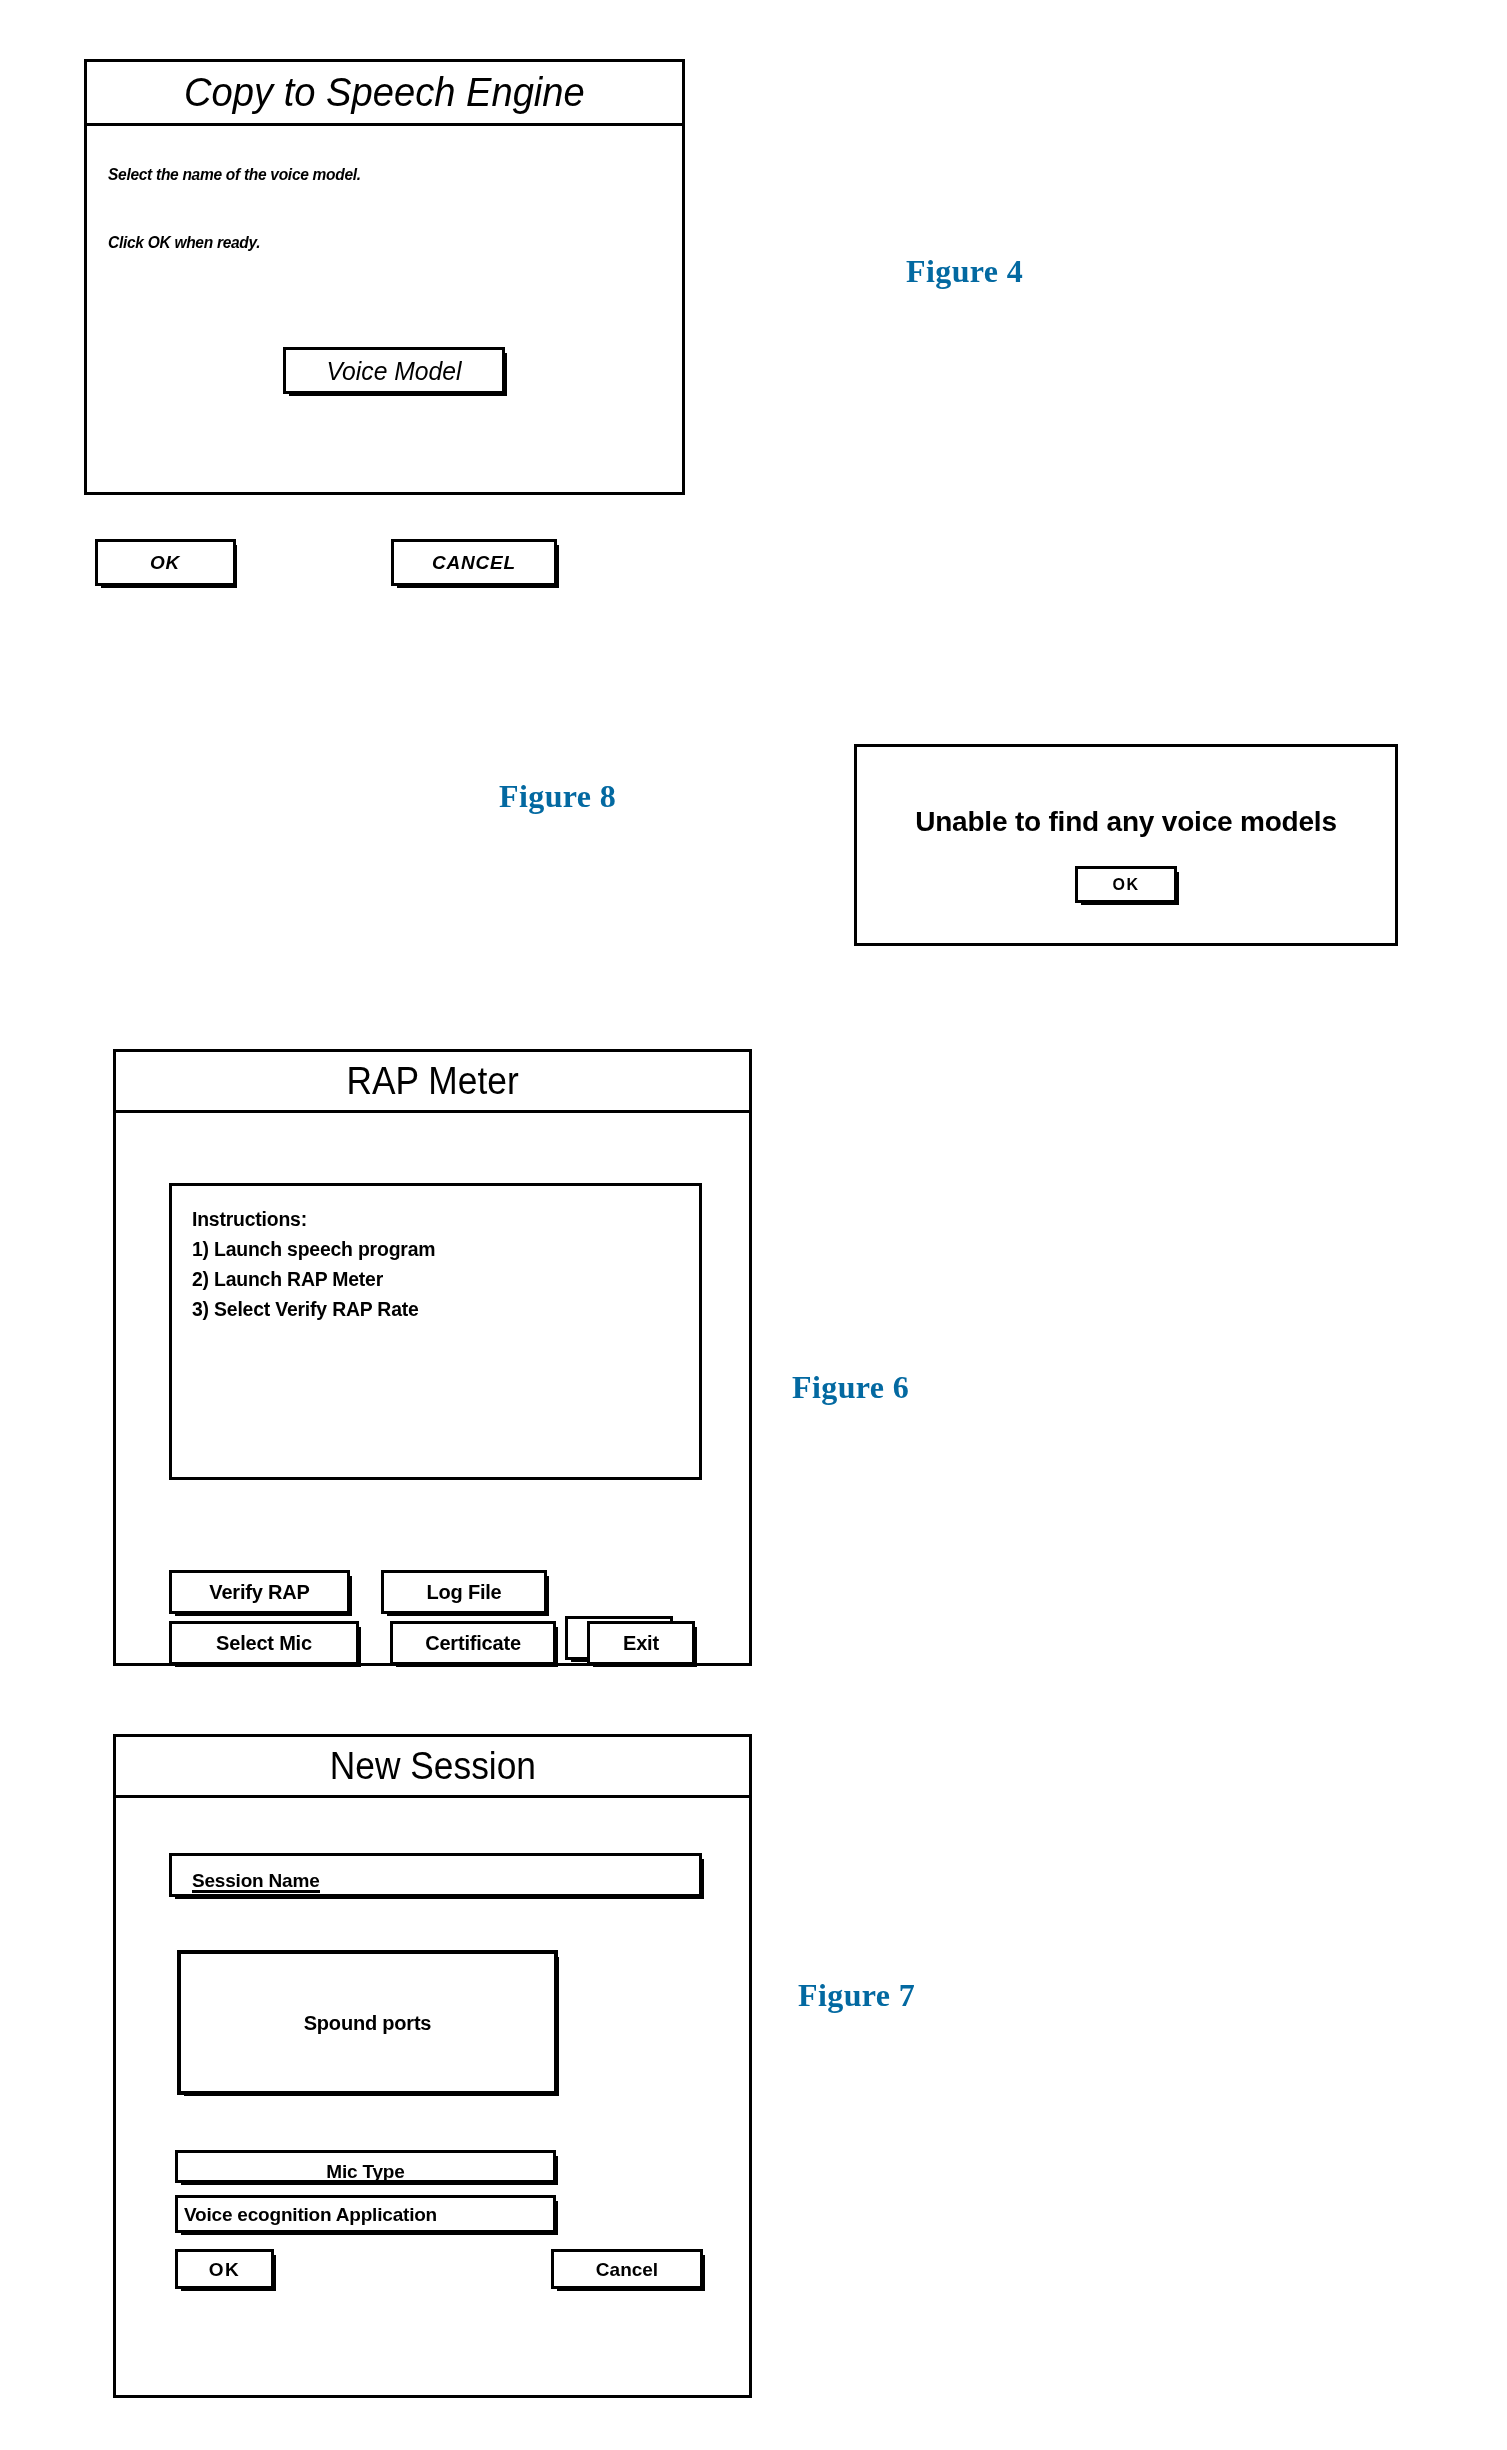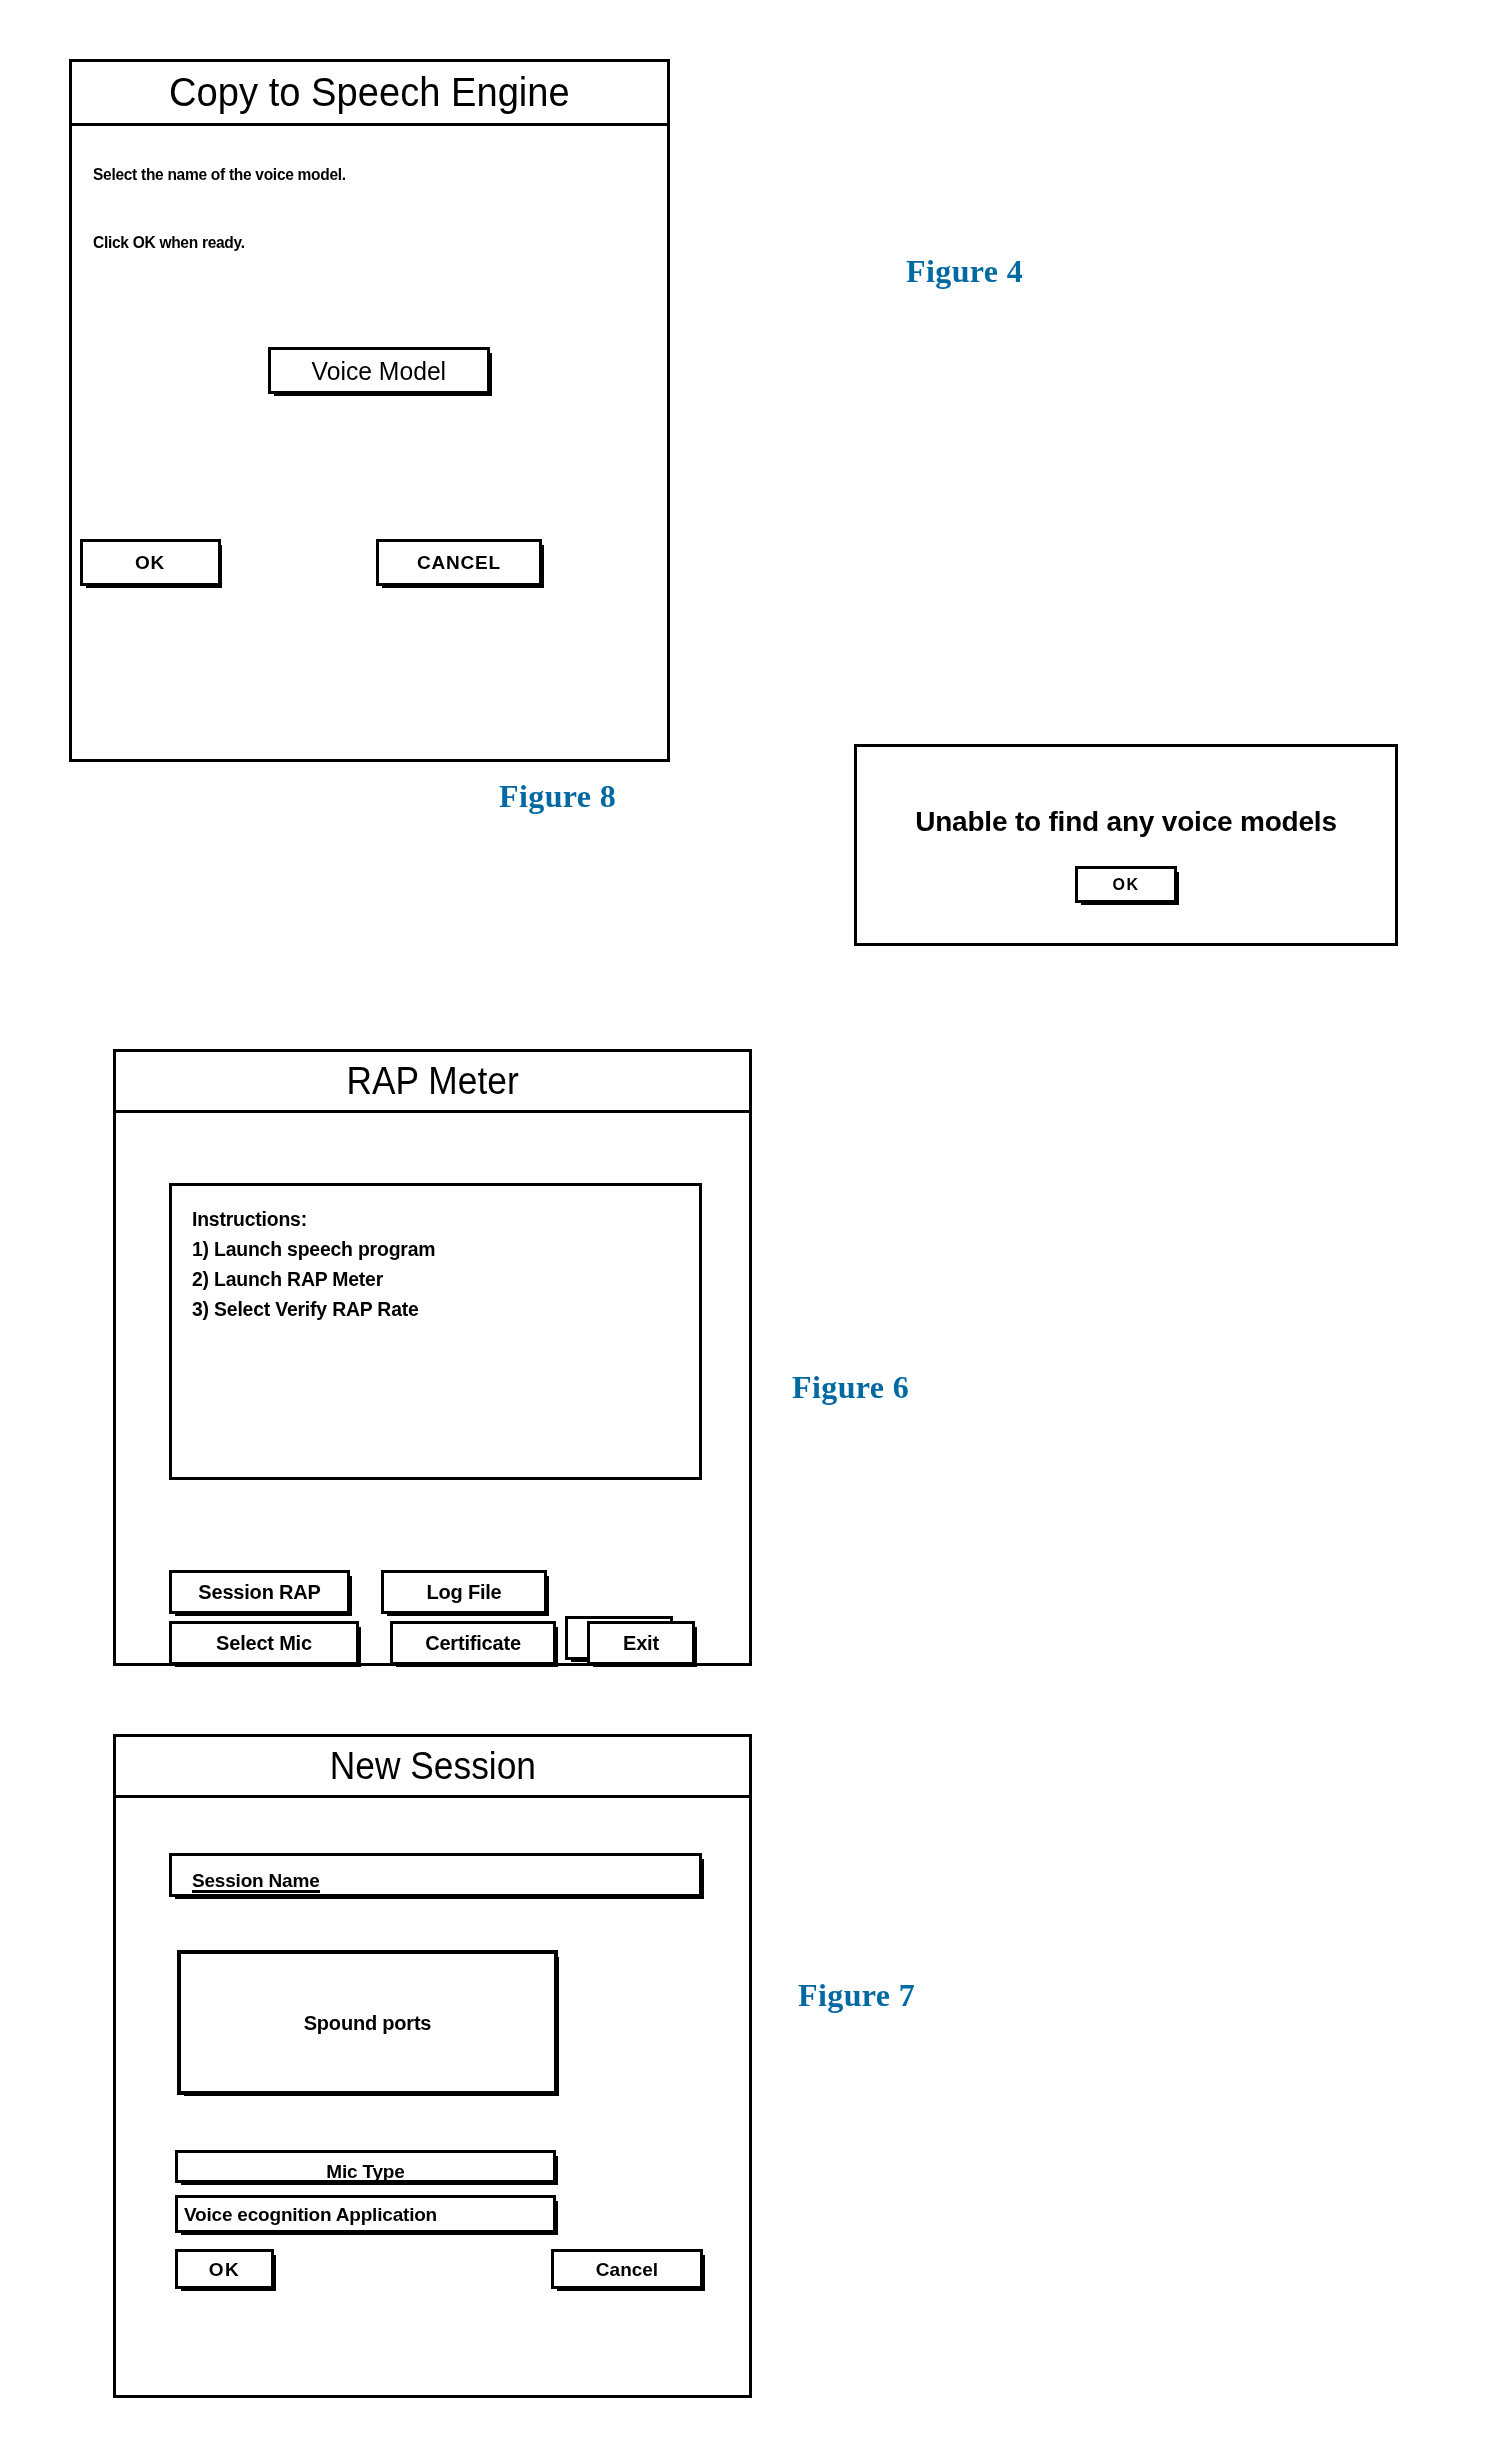--- a/index.html
+++ b/index.html
@@ -103,25 +103,26 @@
     top: 3px;
     right: -4.6px;
     bottom: -4.6px;
     border-right: 3.8px solid #000;
     border-bottom: 3.8px solid #000;
     pointer-events: none;
   }
 
   
   #fig4-window {
-    left: 69px;
+    left: 84px;
     top: 59px;
     width: 601px;
-    height: 703px;
-    border-width: 3.8px;
+    height: 436px;
+    border-width: 3.8px;
+    font-style: italic;
   }
   #fig4-window .titlebar {
     height: 64px;
   }
   #fig4-title { font-size: 41px; }
 
   #fig4-line1 { left: 21px; top: 40px; }
   #fig4-line2 { left: 21px; top: 108px; }
 
   #fig4-voicemodel {
@@ -366,21 +367,21 @@
 
       <div class="box" id="fig6-instructions">
         <div class="instr-line">Instructions:</div>
         <div class="instr-line">1) Launch speech program</div>
         <div class="instr-line">2) Launch RAP Meter</div>
         <div class="instr-line">3) Select Verify RAP Rate</div>
       </div>
 
       <div class="btnrow" id="fig6-btn-row1">
         <div class="box shadow" id="fig6-verify-rap">
-          <span class="lbl">Session RAP</span>
+          <span class="lbl">Verify RAP</span>
         </div>
         <div class="box shadow" id="fig6-log-file">
           <span class="lbl">Log File</span>
         </div>
         <div class="box shadow" id="fig6-help">
           <span class="lbl">Help</span>
         </div>
       </div>
 
       <div class="btnrow" id="fig6-btn-row2">

